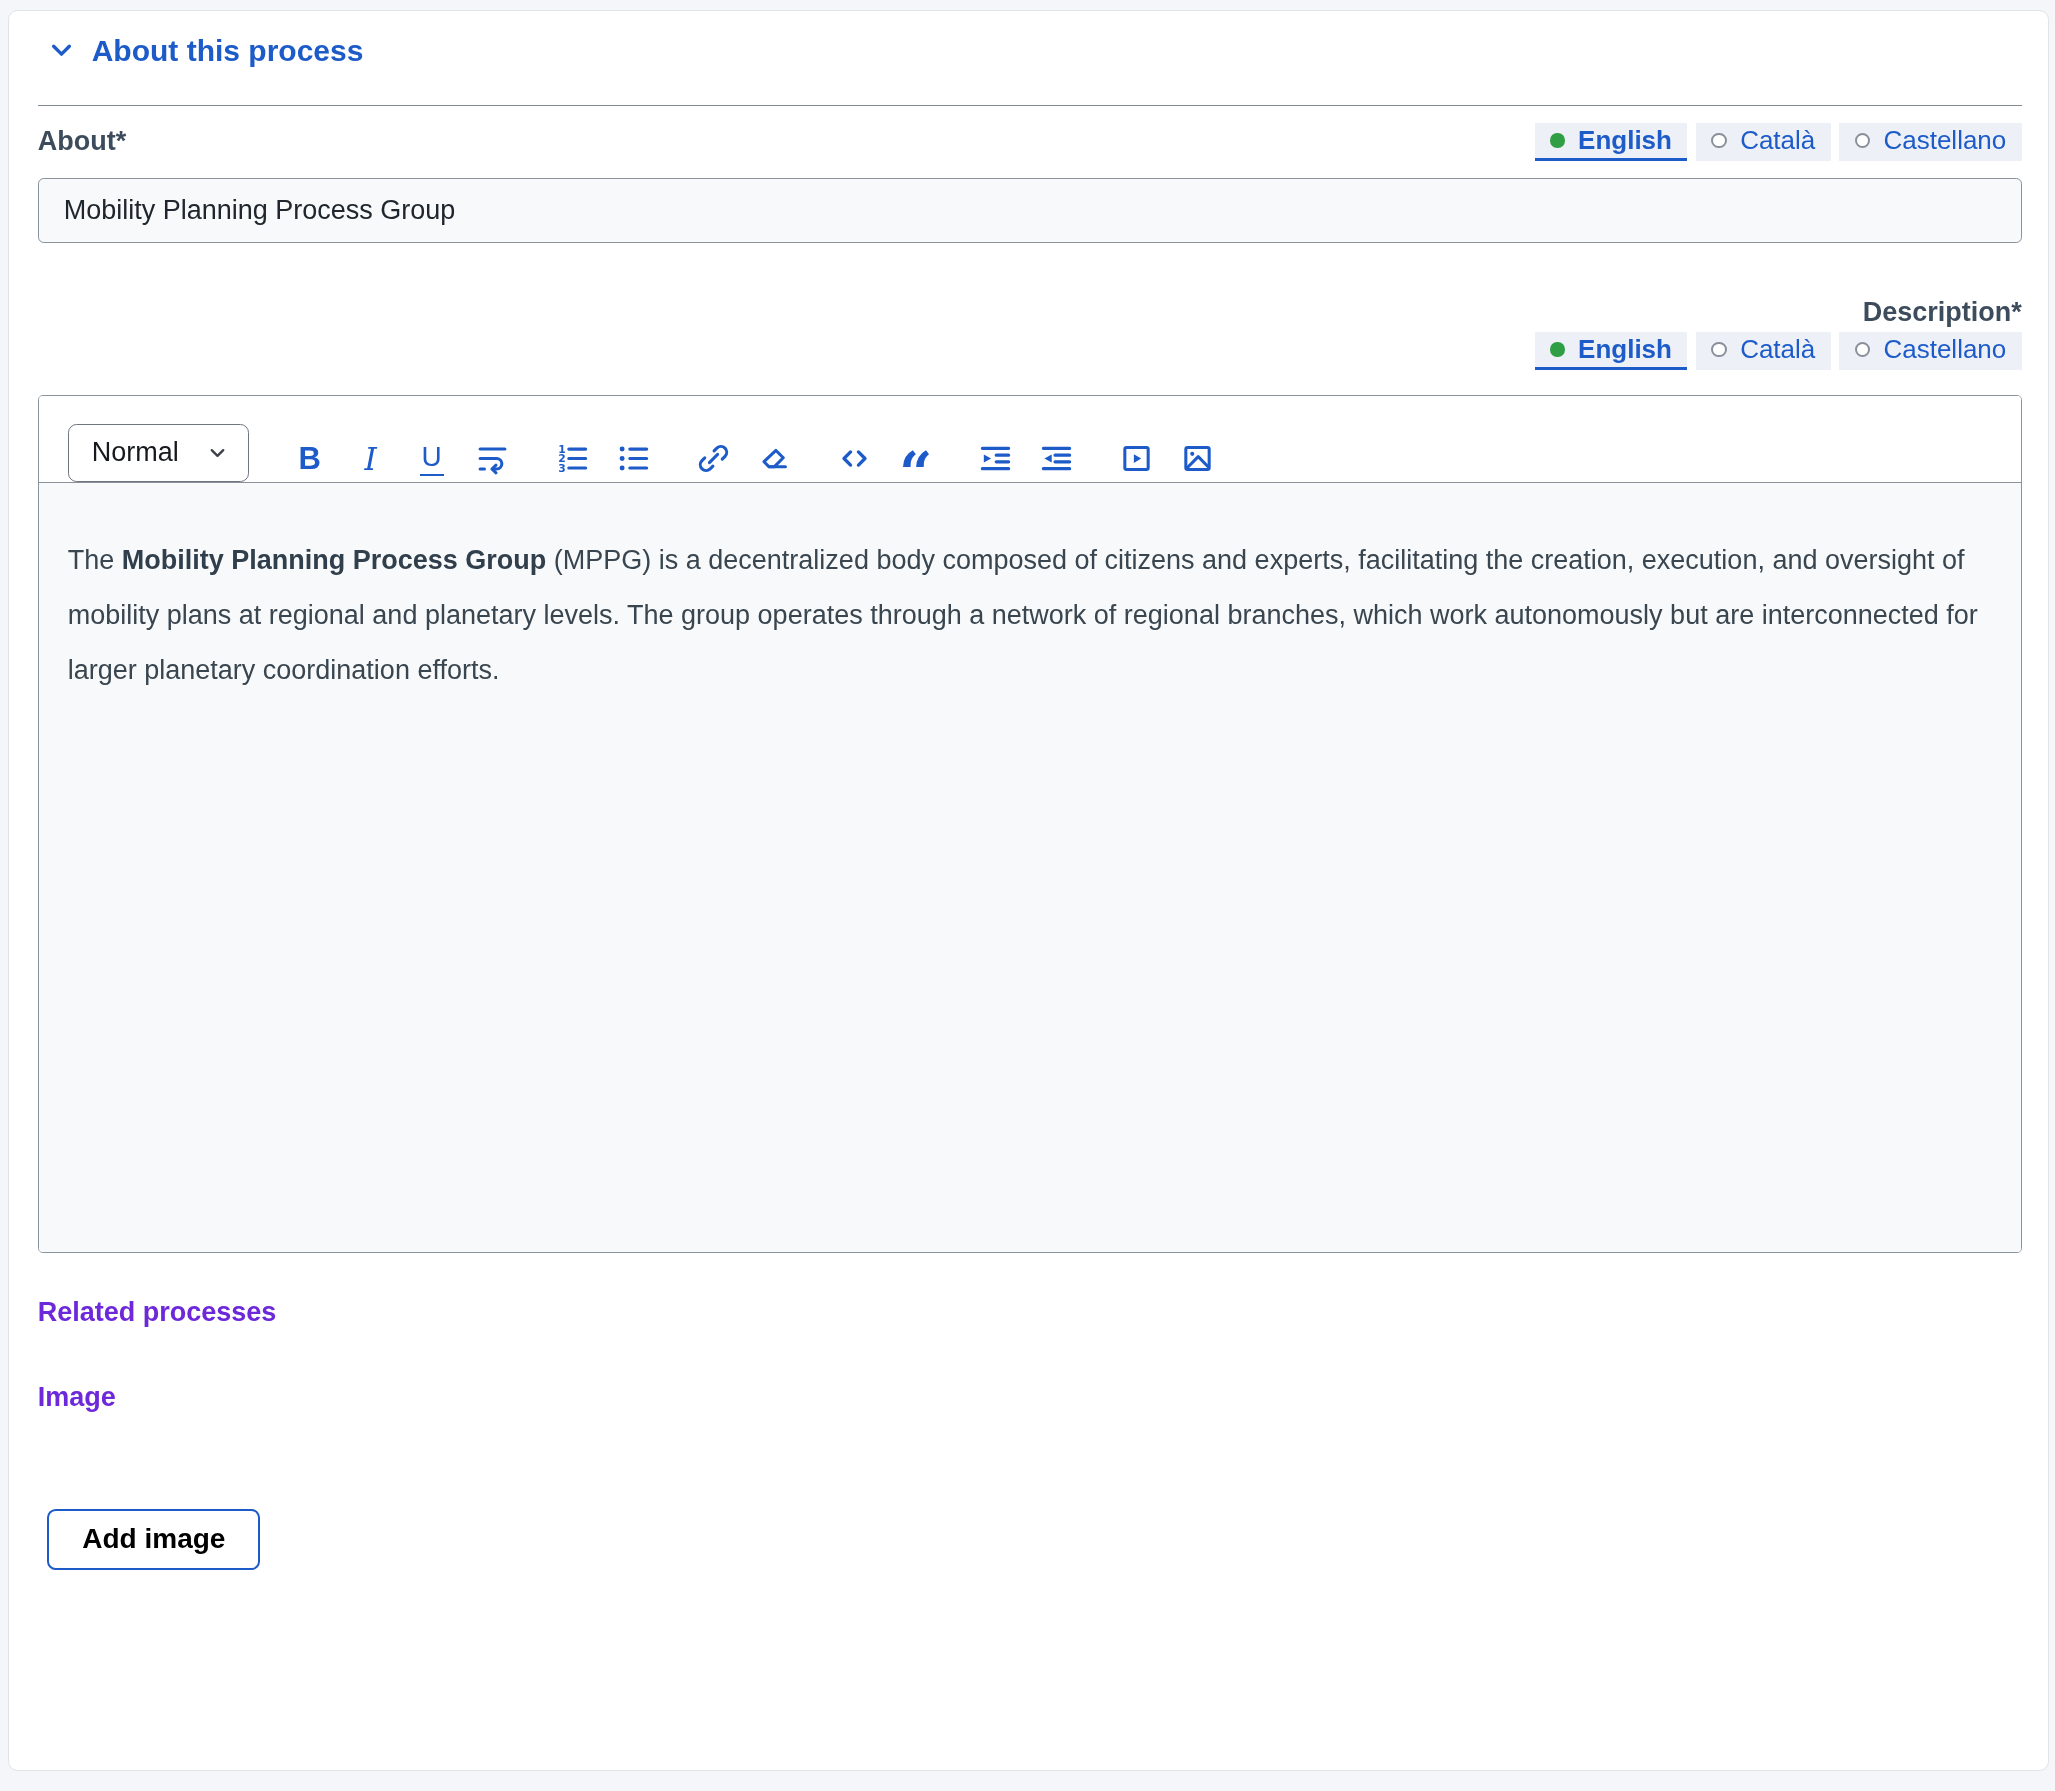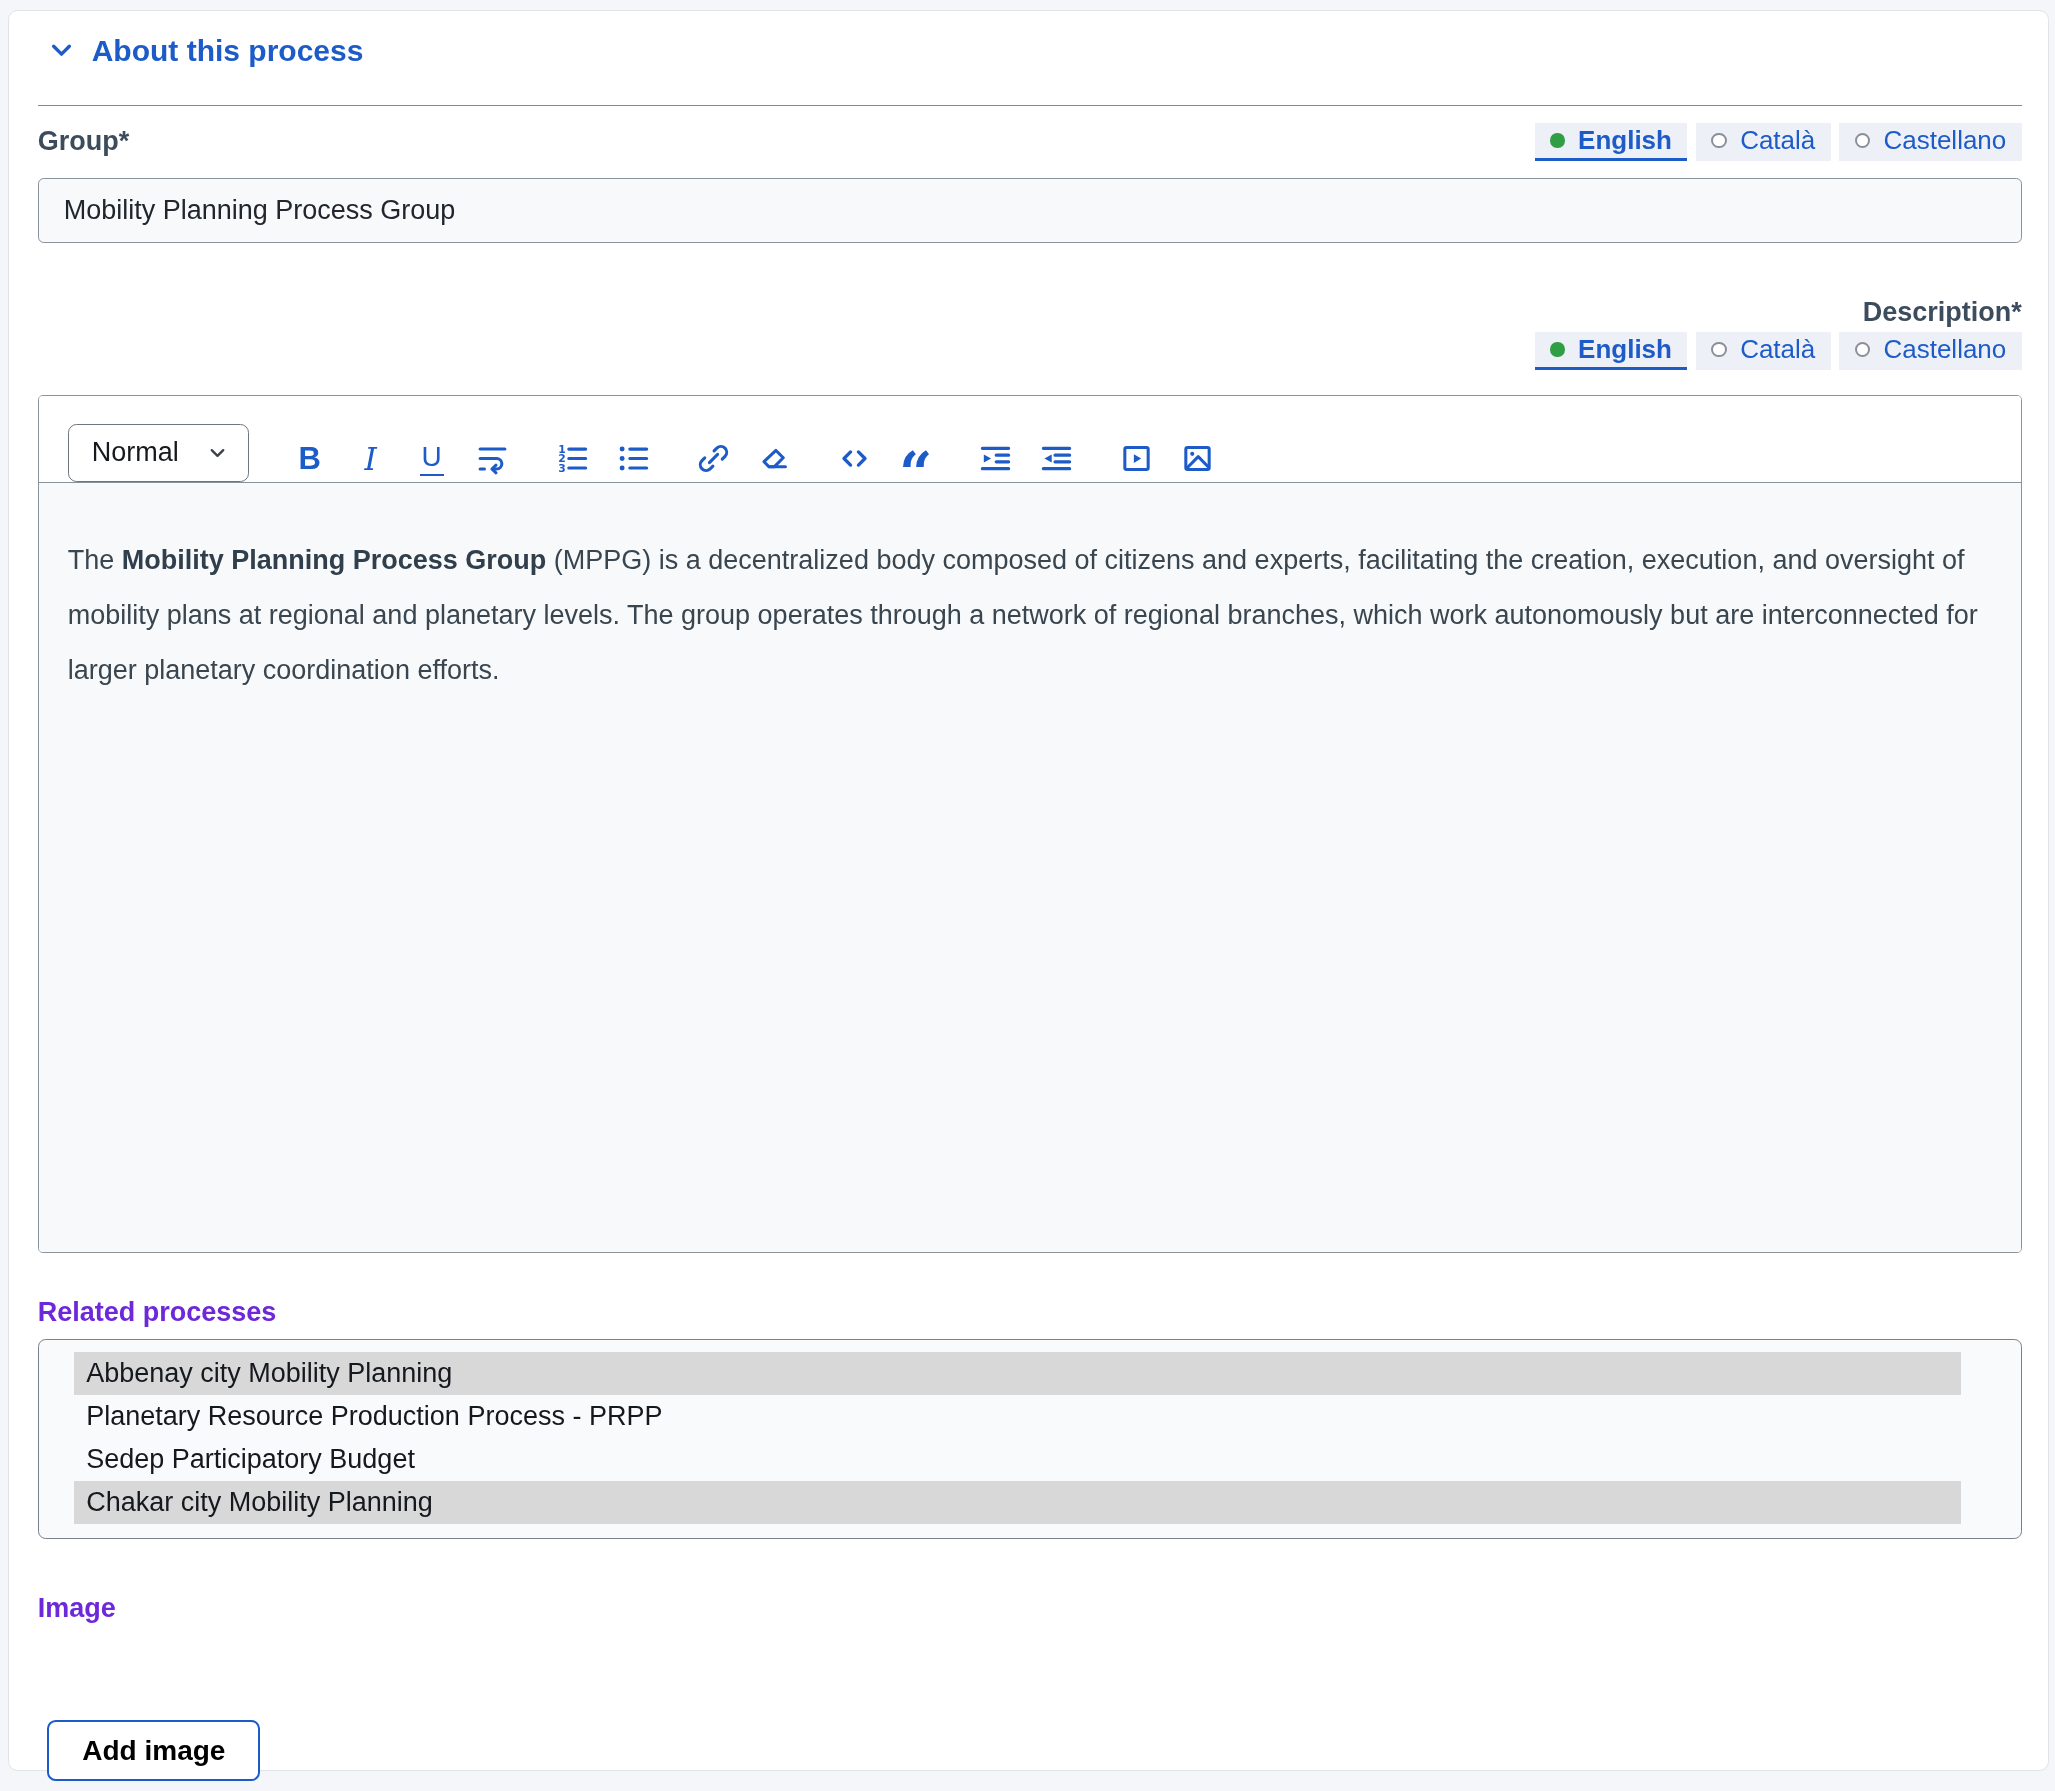--- a/index.html
+++ b/index.html
@@ -76,21 +76,21 @@
     <svg viewBox="0 0 24 24" fill="none" stroke="#1d5bc9" stroke-width="2.8" stroke-linecap="round" stroke-linejoin="round">
         <path d="M5.5 8.5 12 15l6.5-6.5"></path>
       </svg>
     <span class="accordion-title">About this process</span>
   </div>
 
   <div class="divider"></div>
 
   
   <div class="field-head">
-    <label class="field-label">Group*</label>
+    <label class="field-label">About*</label>
     <div class="lang-tabs">
       <div class="lang-tab active">
         <span class="dot"></span>
         <span class="lang-label">English</span>
       </div>
       <div class="lang-tab">
         <span class="radio"></span>
         <span class="lang-label">Català</span>
       </div>
       <div class="lang-tab">
@@ -229,25 +229,19 @@
       </div>
     </div>
 
     <div class="editor-content">
       <p><span>The </span><b>Mobility Planning Process Group</b><span> (MPPG) is a decentralized body composed of citizens and experts, facilitating the creation, execution, and oversight of mobility plans at regional and planetary levels. The group operates through a network of regional branches, which work autonomously but are interconnected for larger planetary coordination efforts.</span></p>
     </div>
   </div>
 
   
   <div class="section-label related-label">Related processes</div>
-  <div class="listbox">
-    <div class="option selected">Abbenay city Mobility Planning</div>
-    <div class="option">Planetary Resource Production Process - PRPP</div>
-    <div class="option">Sedep Participatory Budget</div>
-    <div class="option selected">Chakar city Mobility Planning</div>
-  </div>
 
   
   <div class="section-label image-label">Image</div>
   <button class="add-image-btn">Add image</button>
 
 </div>
 
 
 </body></html>

